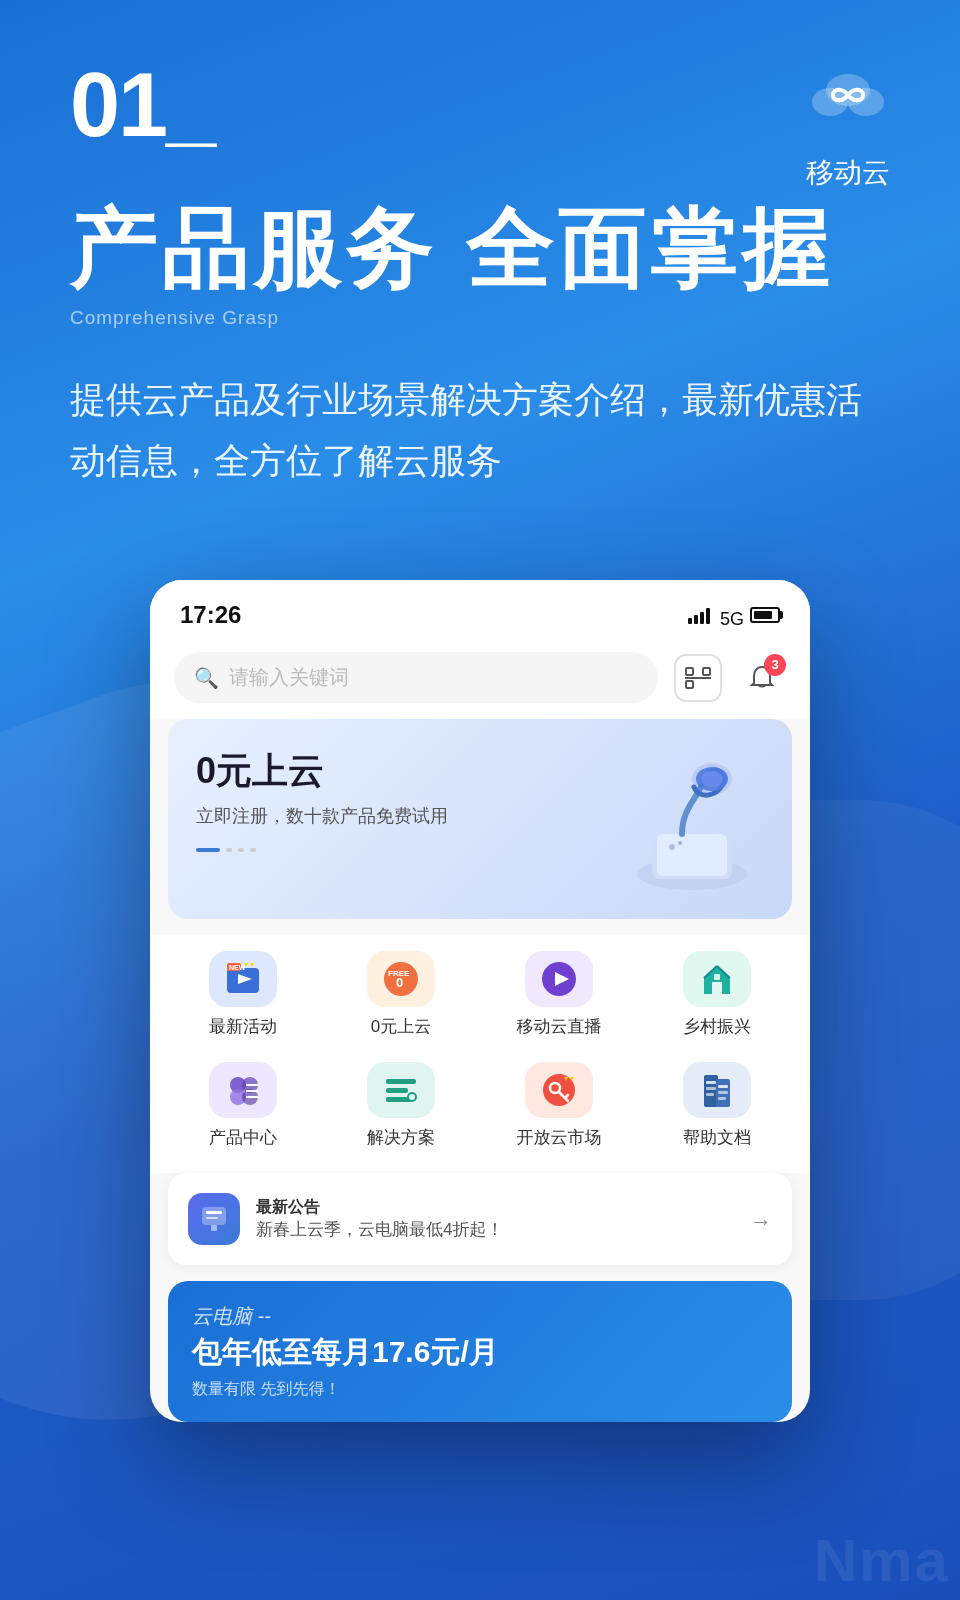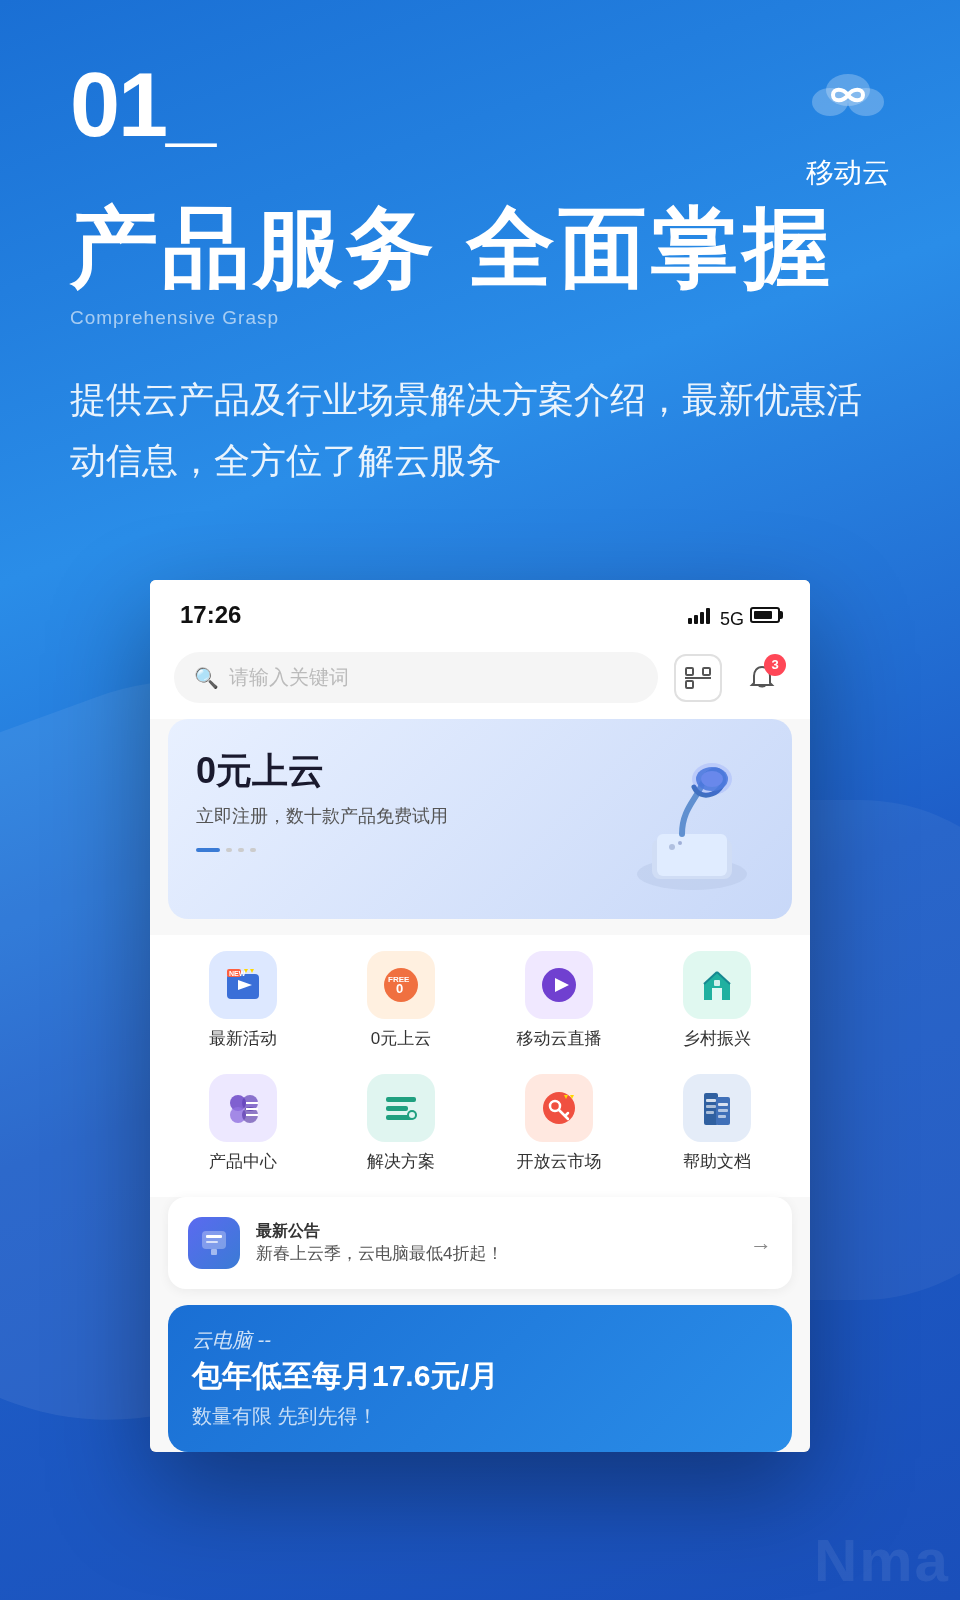--- a/index.html
+++ b/index.html
@@ -105,21 +105,21 @@
     .phone-container {
       position: absolute;
       top: 580px;
       left: 50%;
       transform: translateX(-50%);
       width: 660px;
     }
 
     .phone-frame {
       background: #737373;
-      border-radius: 6px;
+      border-radius: 32px;
       overflow: hidden;
       box-shadow: 0 40px 100px rgba(0,0,0,0.35);
       padding: 0;
     }
 
     
     .status-bar {
       display: flex;
       justify-content: space-between;
       align-items: center;
@@ -302,21 +302,21 @@
     .icon-item {
       display: flex;
       flex-direction: column;
       align-items: center;
       gap: 8px;
       padding: 8px 4px;
     }
 
     .icon-img {
       width: 68px;
-      height: 68px;
+      height: 56px;
       border-radius: 18px;
       display: flex;
       align-items: center;
       justify-content: center;
       font-size: 28px;
       position: relative;
     }
 
     .icon-label {
       font-size: 17px;
@@ -388,21 +388,21 @@
       font-style: italic;
     }
 
     .bottom-card-title {
       font-size: 30px;
       font-weight: 700;
       color: white;
     }
 
     .bottom-card-sub {
-      font-size: 20px;
+      font-size: 16px;
       color: rgba(255,255,255,0.75);
       margin-top: 6px;
     }
 
     
     .banner-graphic {
       position: absolute;
       right: 10px;
       top: 10px;
       width: 180px;

